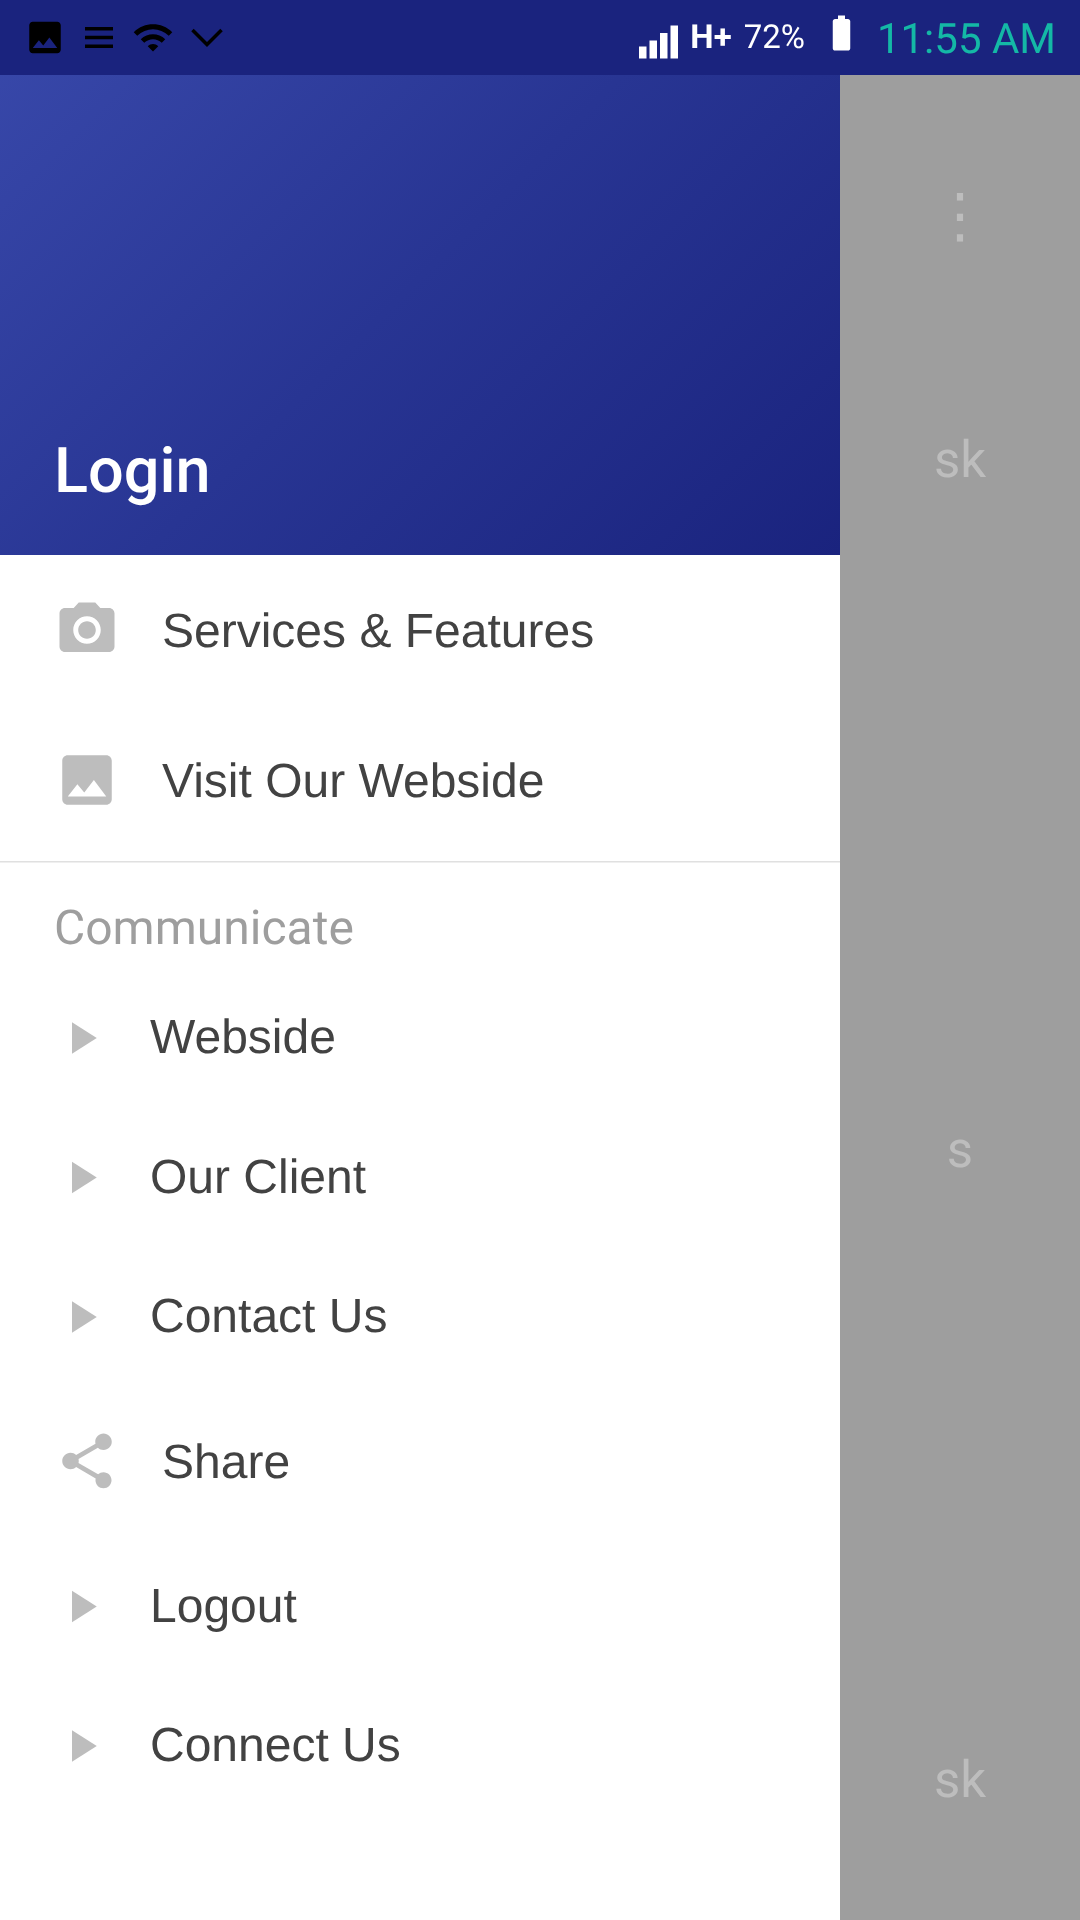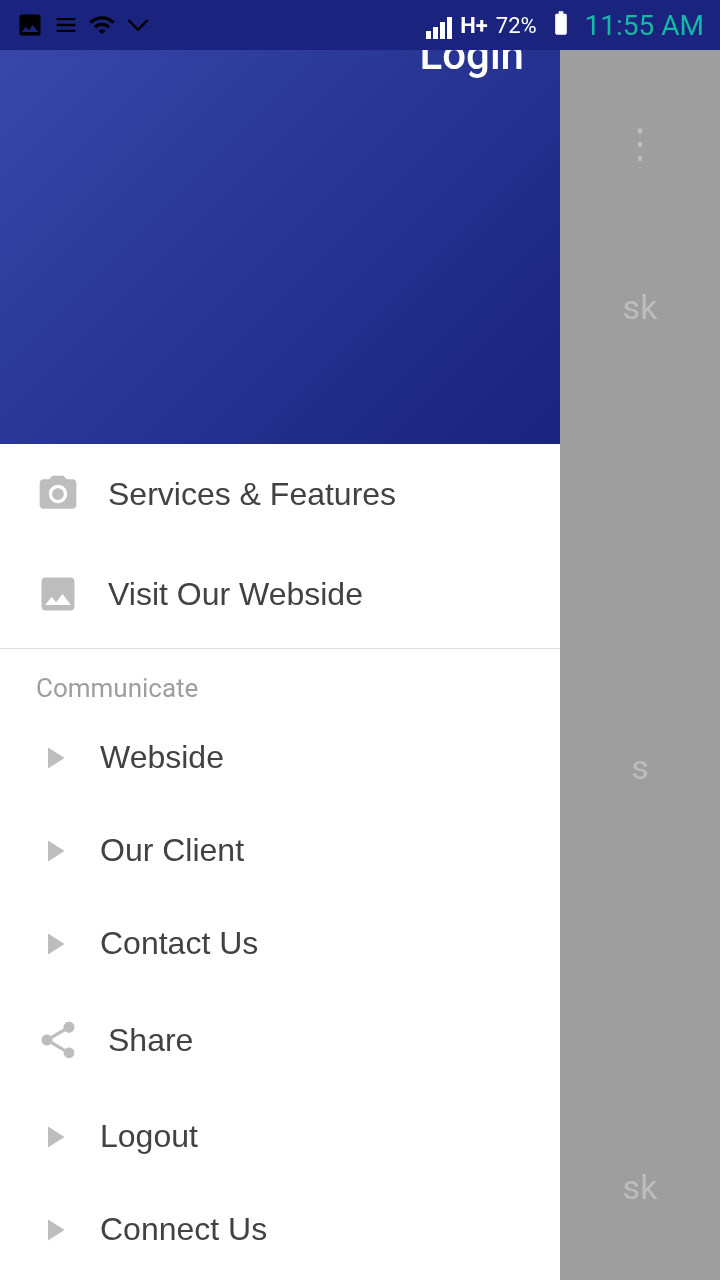--- a/index.html
+++ b/index.html
@@ -64,24 +64,24 @@
       height: 1280px;
       background: #ffffff;
       z-index: 50;
       display: flex;
       flex-direction: column;
     }
 
     
     .drawer-header {
       background: linear-gradient(135deg, #3949ab 0%, #283593 50%, #1a237e 100%);
-      height: 444px;
+      height: 370px;
       position: relative;
       display: flex;
-      flex-direction: row;
+      flex-direction: column;
       justify-content: flex-end;
       padding: 30px 36px;
     }
     .drawer-header-title {
       color: #ffffff;
       font-size: 42px;
       font-weight: 500;
       line-height: 1.2;
     }
     .drawer-header-subtitle {
@@ -124,21 +124,21 @@
     }
 
     .menu-divider {
       height: 1px;
       background: #e0e0e0;
       margin: 4px 0;
     }
 
     .menu-section-label {
       padding: 20px 36px 8px 36px;
-      font-size: 26px;
+      font-size: 32px;
       color: #9e9e9e;
       font-weight: 400;
     }
 
     
     .right-overlay {
       position: absolute;
       top: 50px;
       left: 560px;
       width: 160px;

